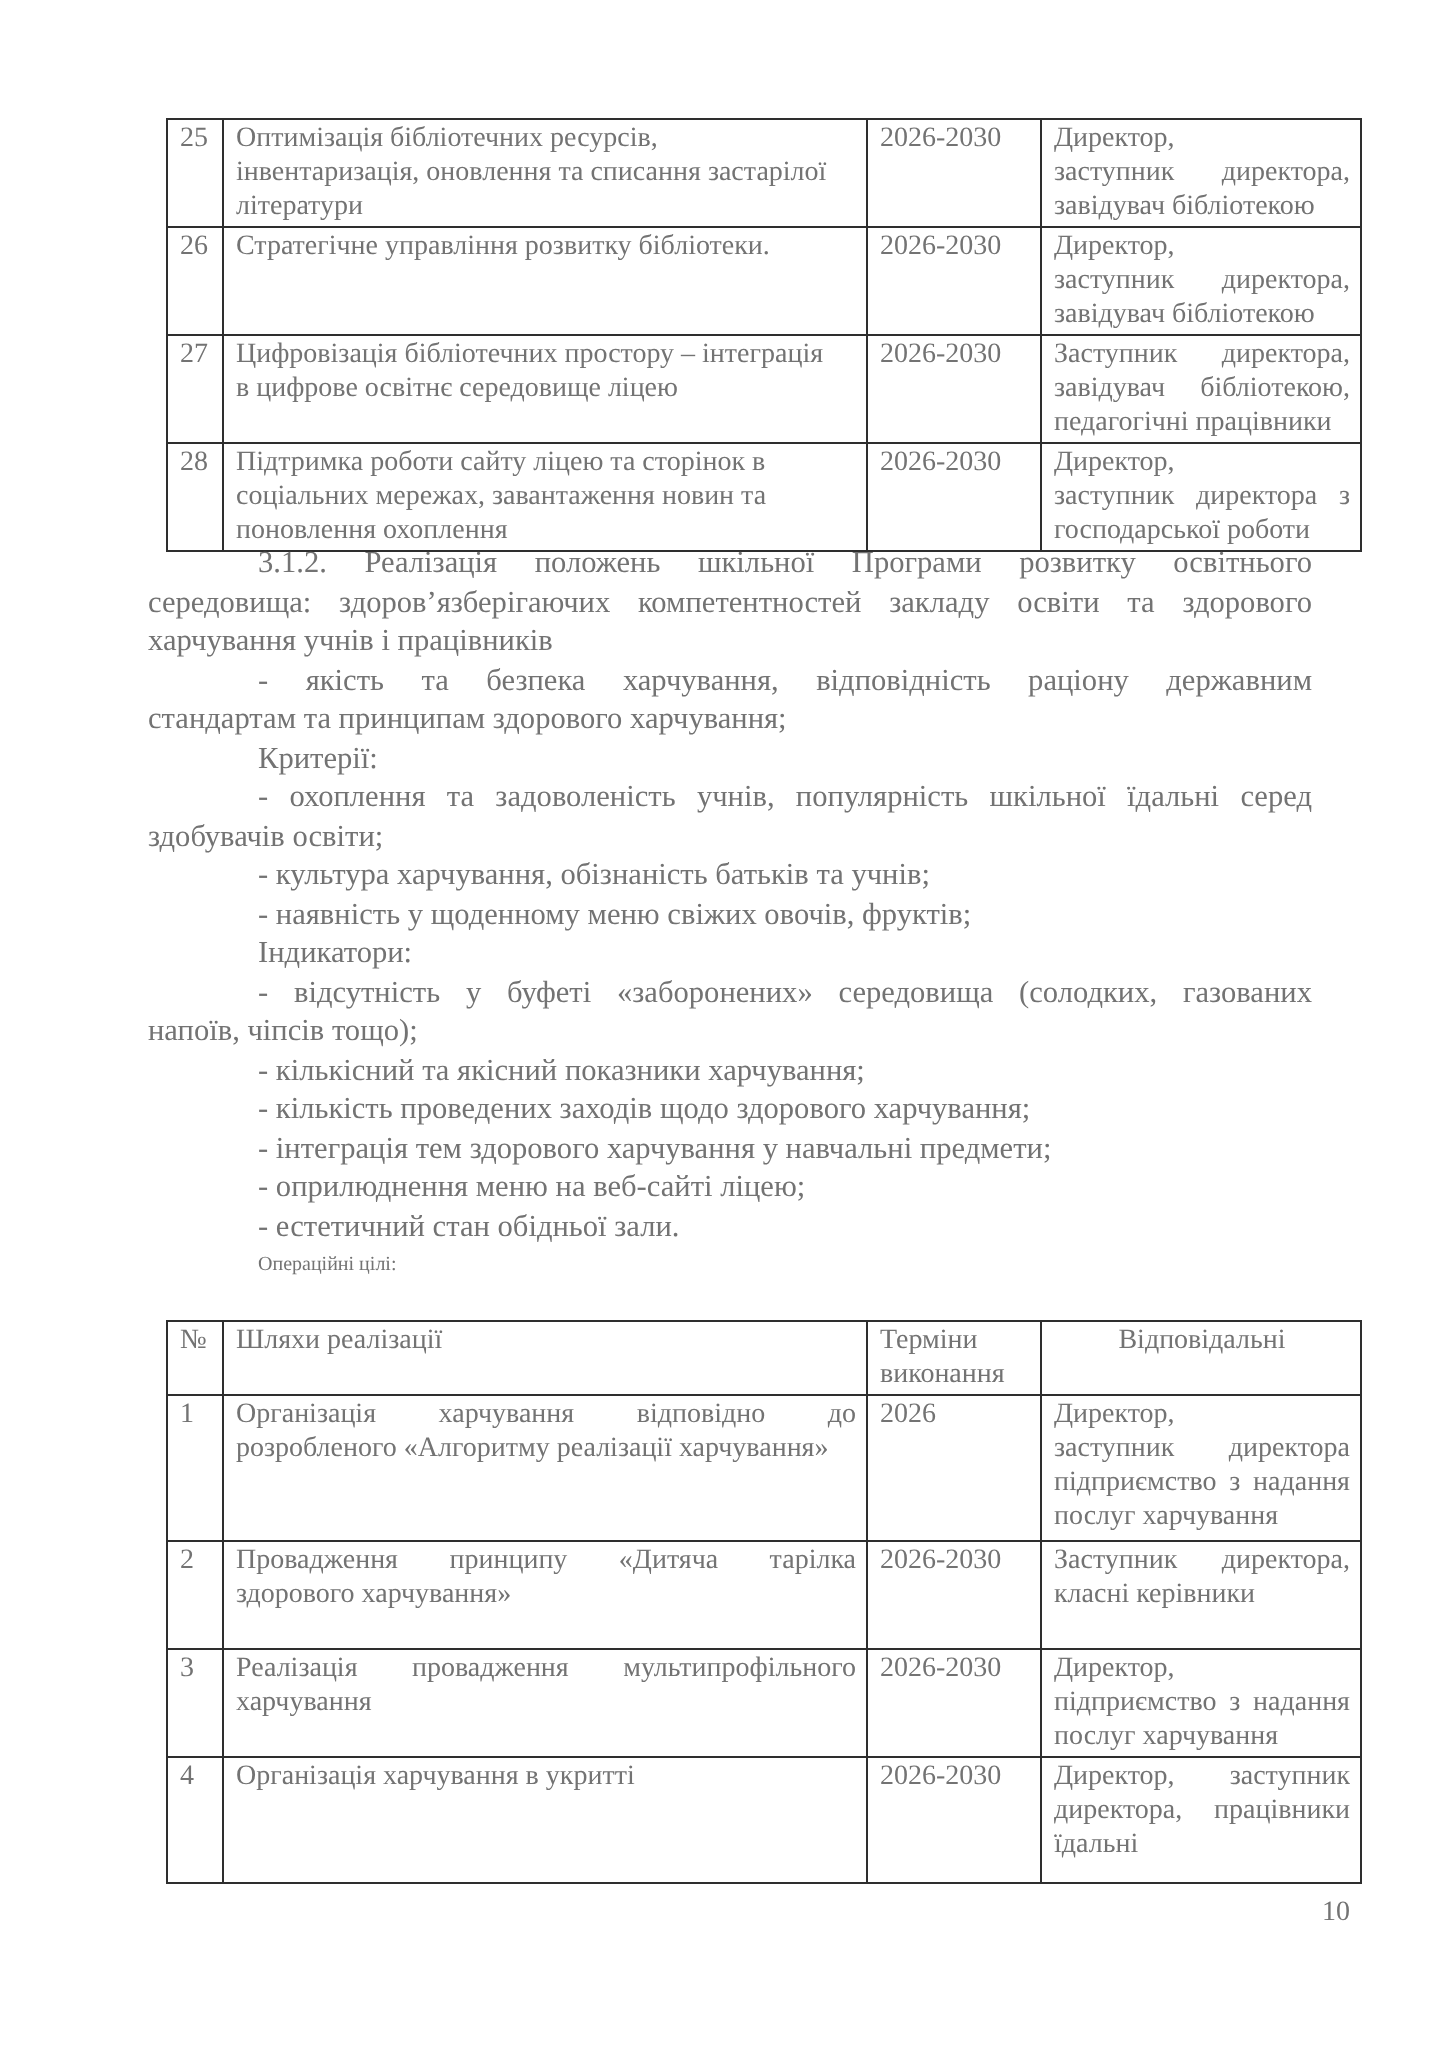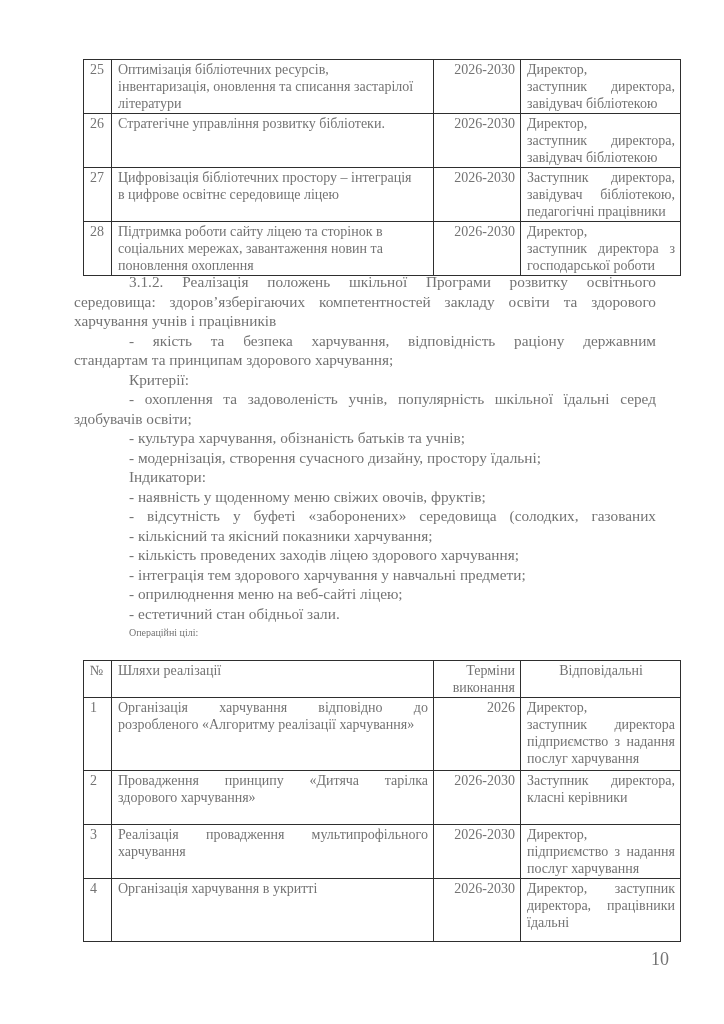--- a/index.html
+++ b/index.html
@@ -19,34 +19,34 @@
   .tbl1 tr:nth-child(1){ height:50px; }
   .tbl1 tr:nth-child(2){ height:53px; }
   .tbl1 tr:nth-child(3){ height:49px; }
   .tbl1 tr:nth-child(4){ height:54px; }
   .tbl2 tr:nth-child(1){ height:35px; }
   .tbl2 tr:nth-child(2){ height:73px; }
   .tbl2 tr:nth-child(3){ height:54px; }
   .tbl2 tr:nth-child(4){ height:53px; }
   .tbl2 tr:nth-child(5){ height:63px; }
   .c-num  { padding-left:4px; padding-right:2px; }
-  .c-term { text-align:right; padding-left:2px; padding-right:2px; }
+  .c-term { text-align:left; padding-left:2px; padding-right:2px; }
   .hc     { text-align:center; }
 
   
   .ln { white-space:nowrap; overflow:hidden; }
   .jl { text-align:justify; text-align-last:justify; }
 
   
   .body-text { position:absolute; left:74px; top:272px; width:582px; font-size:15.3px; line-height:19.5px; }
   .para { margin:0; }
   .para > div:first-child { text-indent:55px; }
   .ops { font-size:10px; line-height:17px; margin-top:1px; }
 
-  .page-num { position:absolute; top:949px; left:645px; width:30px; text-align:center; font-size:18px; }
+  .page-num { position:absolute; top:949px; left:645px; width:30px; text-align:right; font-size:14px; }
 </style>
 </head>
 <body>
 
 <div class="page">
 
   <table class="tbl tbl1">
     <colgroup>
         <col style="width:28px">
         <col style="width:322px">
@@ -124,36 +124,34 @@
         <div class="ln">Критерії:</div>
       </div>
     <div class="para">
         <div class="ln jl">- охоплення та задоволеність учнів, популярність шкільної їдальні серед</div>
         <div class="ln">здобувачів освіти;</div>
       </div>
     <div class="para">
         <div class="ln">- культура харчування, обізнаність батьків та учнів;</div>
       </div>
     <div class="para">
-        <div class="ln">- модернізація, створення сучасного дизайну, простору їдальні;</div>
+        <div class="ln">- наявність у щоденному меню свіжих овочів, фруктів;</div>
       </div>
     <div class="para">
         <div class="ln">Індикатори:</div>
       </div>
     <div class="para">
-        <div class="ln">- наявність у щоденному меню свіжих овочів, фруктів;</div>
-      </div>
-    <div class="para">
         <div class="ln jl">- відсутність у буфеті «заборонених» середовища (солодких, газованих</div>
+        <div class="ln">напоїв, чіпсів тощо);</div>
       </div>
     <div class="para">
         <div class="ln">- кількісний та якісний показники харчування;</div>
       </div>
     <div class="para">
-        <div class="ln">- кількість проведених заходів ліцею здорового харчування;</div>
+        <div class="ln">- кількість проведених заходів щодо здорового харчування;</div>
       </div>
     <div class="para">
         <div class="ln">- інтеграція тем здорового харчування у навчальні предмети;</div>
       </div>
     <div class="para">
         <div class="ln">- оприлюднення меню на веб-сайті ліцею;</div>
       </div>
     <div class="para">
         <div class="ln">- естетичний стан обідньої зали.</div>
       </div>

